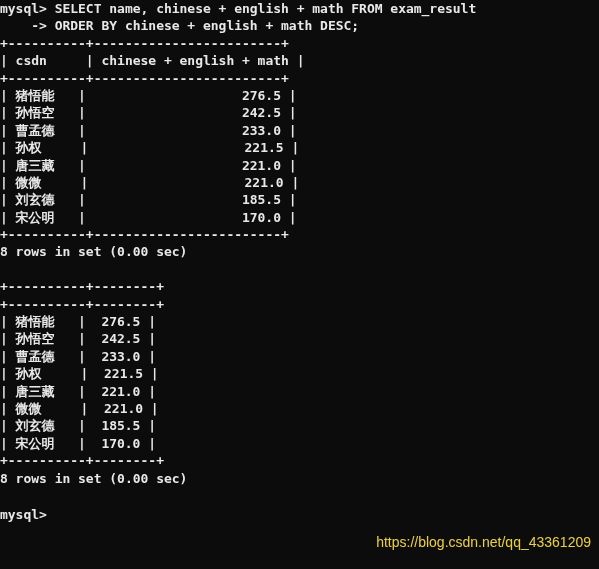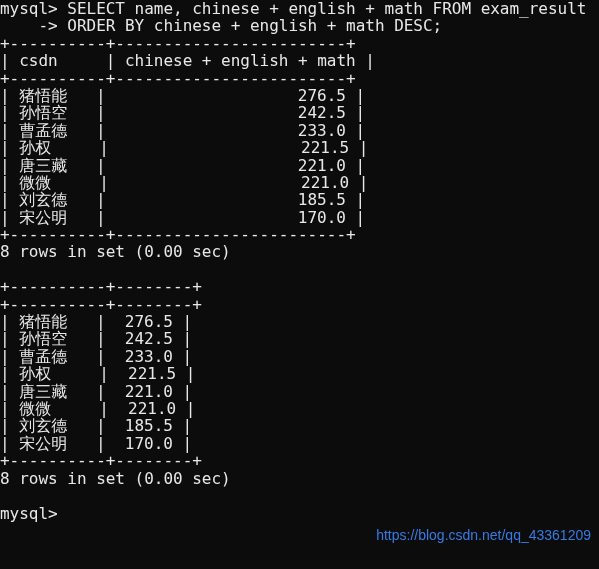--- a/index.html
+++ b/index.html
@@ -18,34 +18,35 @@
   .term-lines {
     position: absolute;
     left: 0px;
     top: 0px;
     width: 599px;
   }
   .line {
     display: block;
     height: 17.4px;
     line-height: 17.4px;
-    font-size: 16px;
+    font-size: 13px;
     color: #e8e8e8;
     white-space: pre;
     letter-spacing: -0.02px;
     font-family: "DejaVu Sans Mono", "Liberation Mono", monospace;
+    font-weight: bold;
   }
   .line.blank {
     color: transparent;
   }
   .watermark {
     position: absolute;
     right: 8px;
-    bottom: 26px;
-    color: #3b82f6;
+    bottom: 19px;
+    color: #fde047;
     font-size: 14px;
     font-family: "Liberation Sans", sans-serif;
     white-space: pre;
     opacity: 0.92;
   }
   .cursorline {
     display: inline;
   }
 </style>
 </head>

